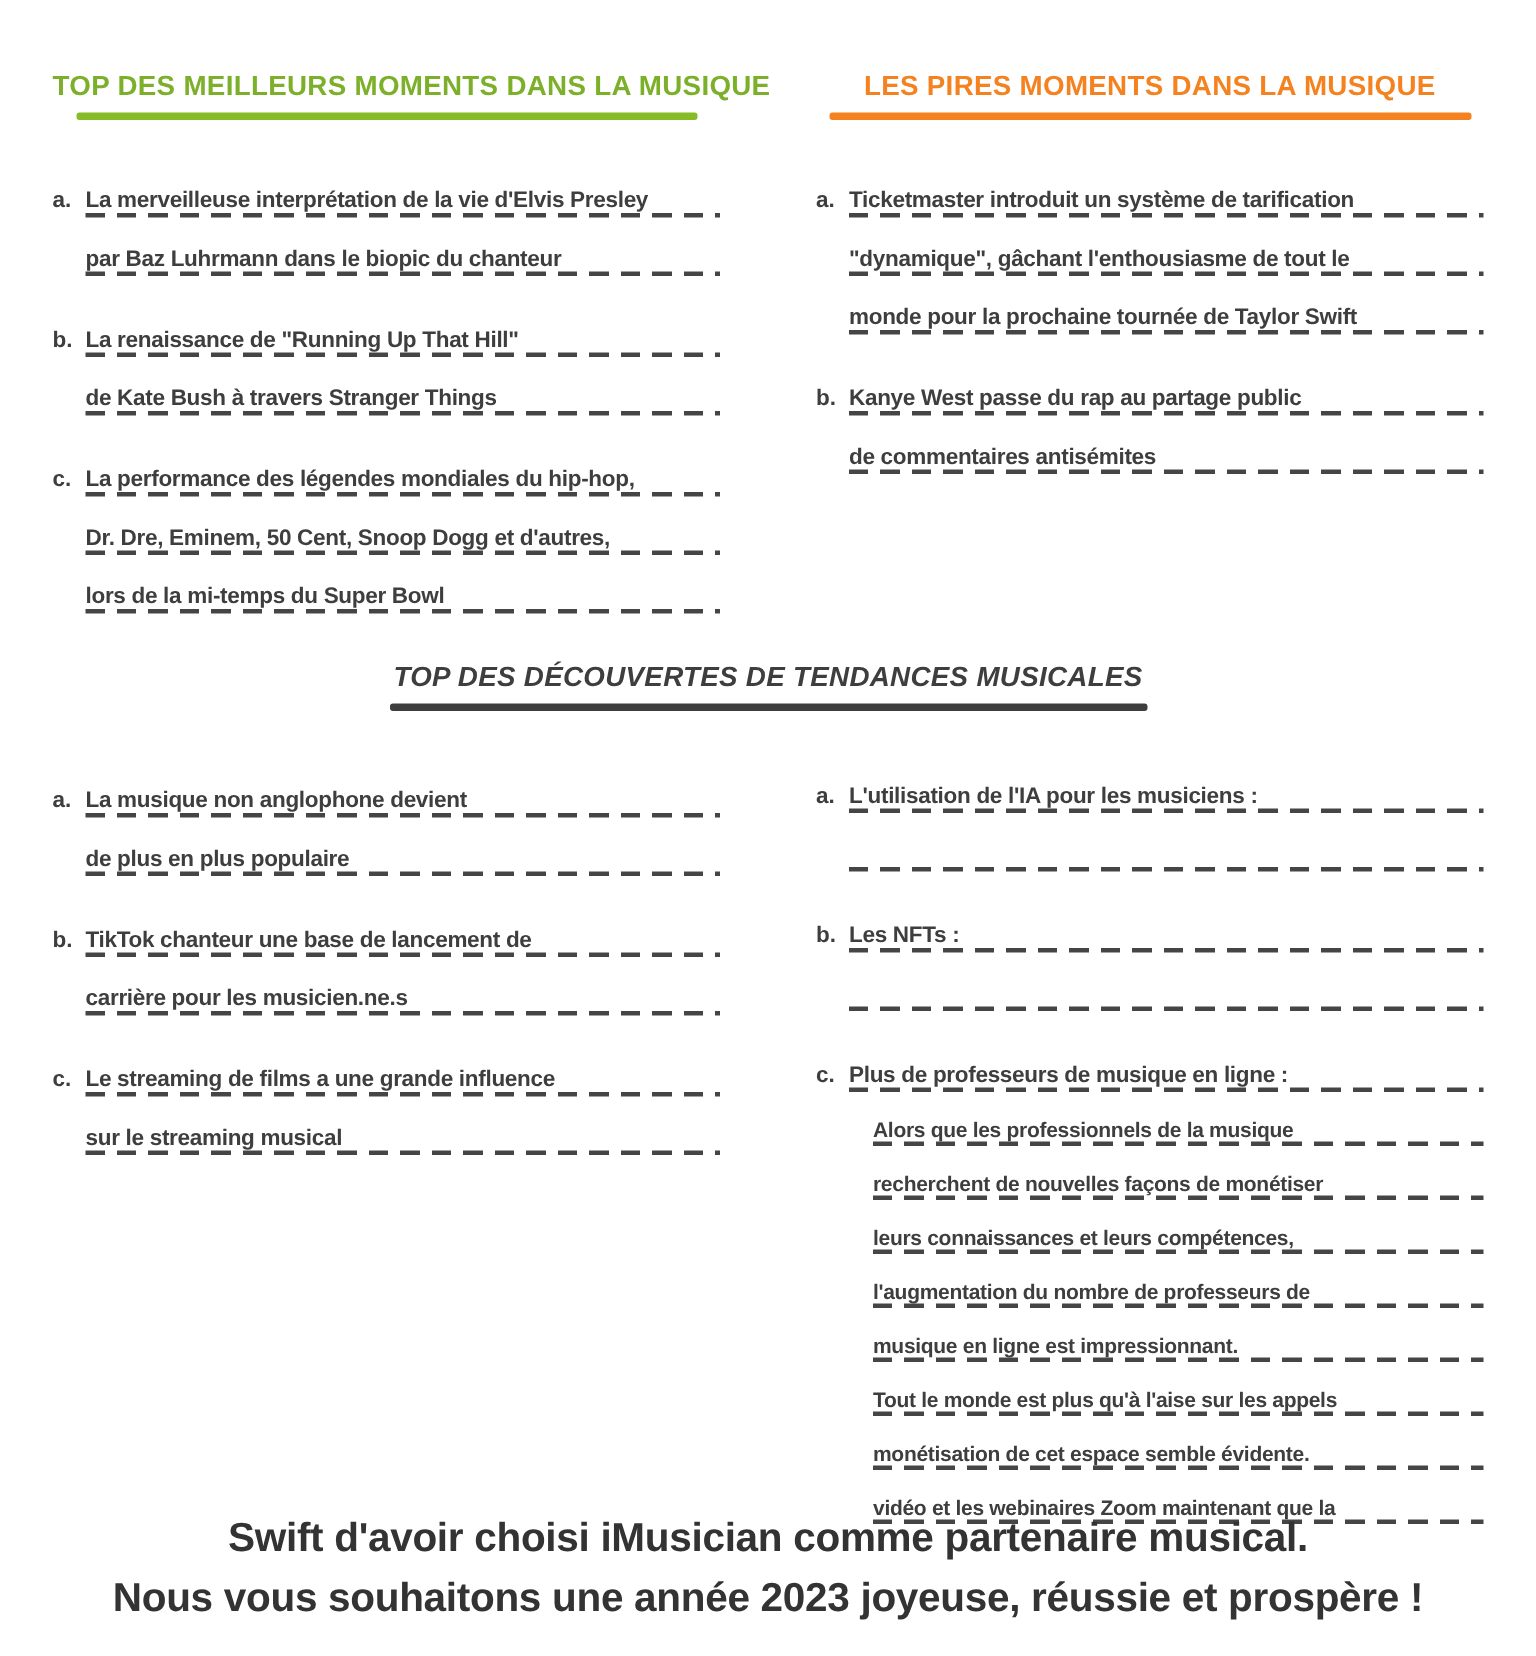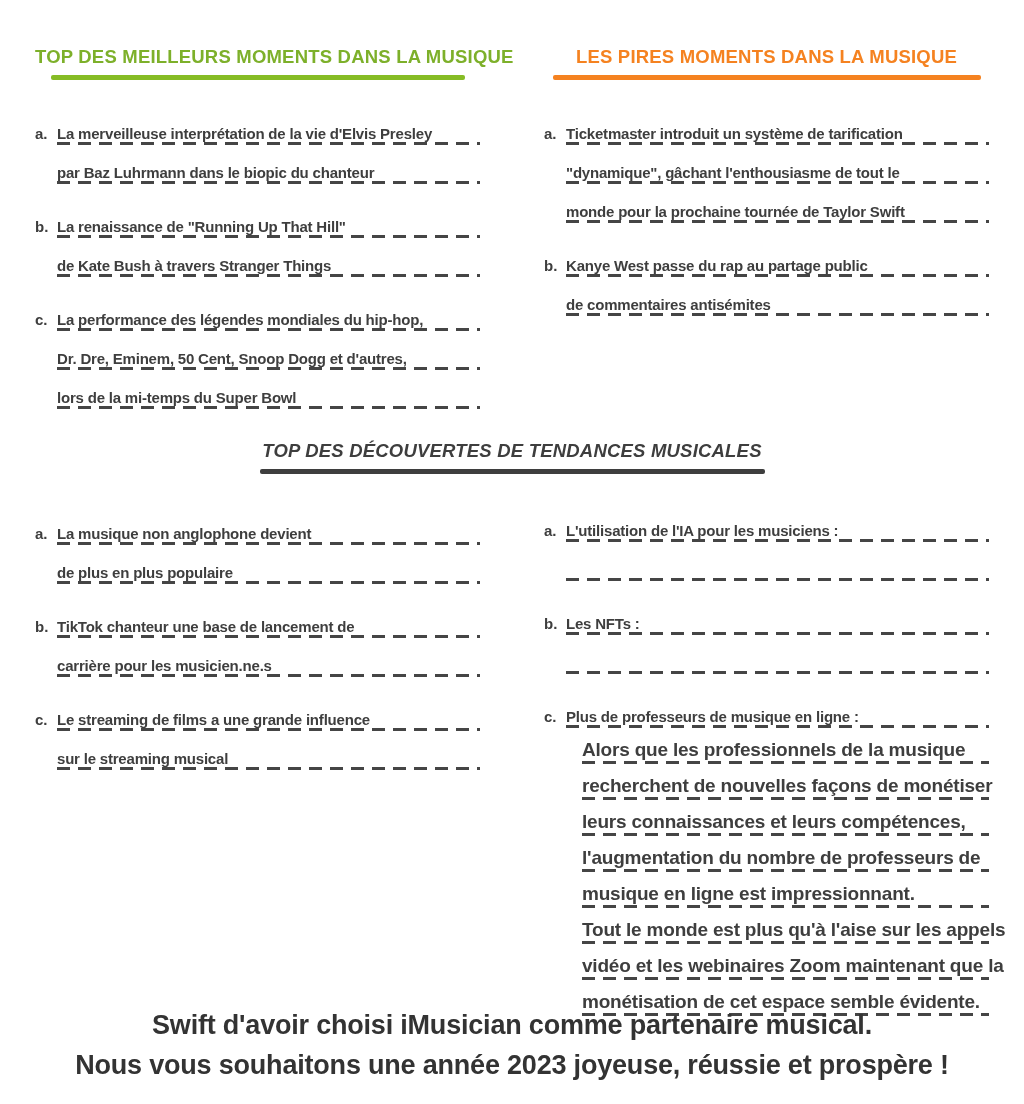--- a/index.html
+++ b/index.html
@@ -41,21 +41,21 @@
     font-size:15px; font-weight:700;
   }
   .ws-lines { flex:1; min-width:0; }
   .ws-line {
     height:36px; display:flex; align-items:flex-end; padding-bottom:3px;
     font-size:15px; font-weight:700; letter-spacing:-0.2px; white-space:nowrap;
     background-image:repeating-linear-gradient(90deg,#454545 0 13px,transparent 13px 21px);
     background-size:100% 3px; background-position:0 100%; background-repeat:no-repeat;
   }
   .sub-lines { padding-left:16px; }
-  .ws-line.sub { height:33px; font-size:19px; }
+  .ws-line.sub { height:33px; font-size:14px; }
 
   .footer {
     position:absolute; left:0; right:0; top:1005px;
     text-align:center; font-size:27px; font-weight:800;
     color:#333333; line-height:40px; letter-spacing:-0.2px;
   }
 </style>
 </head>
 <body>
 
@@ -167,22 +167,22 @@
         <div class="ws-marker">c.</div>
         <div class="ws-lines">
           <div class="ws-line">Plus de professeurs de musique en ligne :</div>
           <div class="sub-lines">
             <div class="ws-line sub">Alors que les professionnels de la musique</div>
             <div class="ws-line sub">recherchent de nouvelles façons de monétiser</div>
             <div class="ws-line sub">leurs connaissances et leurs compétences,</div>
             <div class="ws-line sub">l'augmentation du nombre de professeurs de</div>
             <div class="ws-line sub">musique en ligne est impressionnant.</div>
             <div class="ws-line sub">Tout le monde est plus qu'à l'aise sur les appels</div>
+            <div class="ws-line sub">monétisation de cet espace semble évidente.</div>
             <div class="ws-line sub">vidéo et les webinaires Zoom maintenant que la</div>
-            <div class="ws-line sub">monétisation de cet espace semble évidente.</div>
           </div>
         </div>
       </div>
     </div>
   </div>
 
   <div class="footer">
     <div>Swift d'avoir choisi iMusician comme partenaire musical.</div>
     <div>Nous vous souhaitons une année 2023 joyeuse, réussie et prospère !</div>
   </div>

